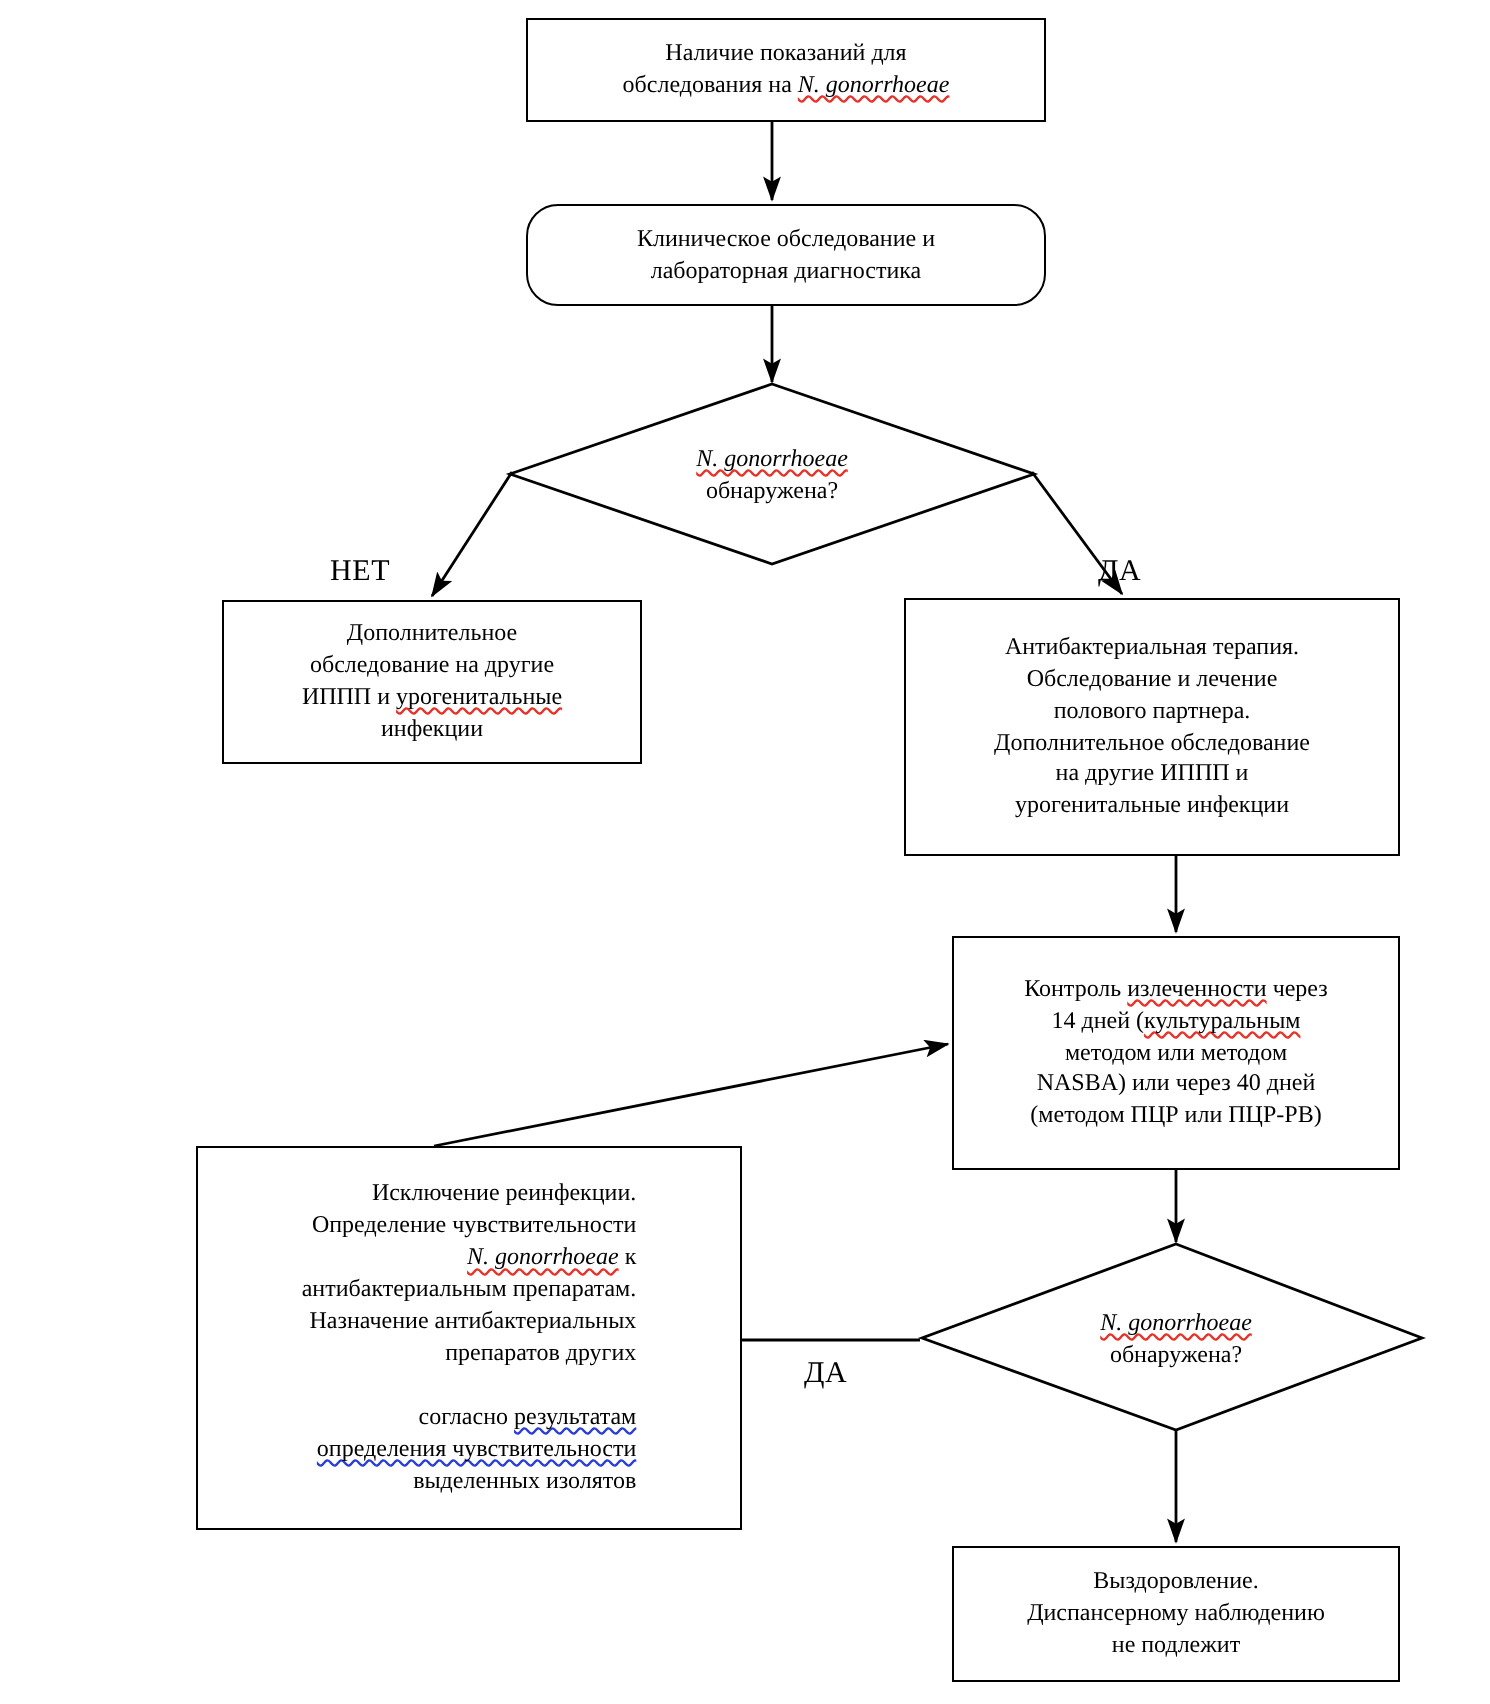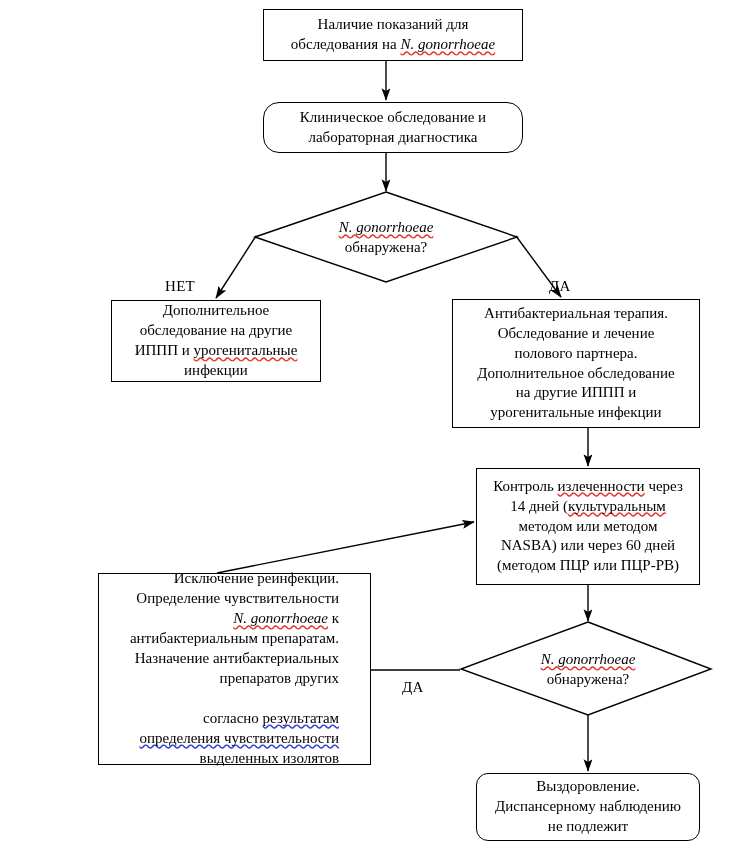--- a/index.html
+++ b/index.html
@@ -24,21 +24,21 @@
     pointer-events: none;
   }
   .node {
     position: absolute;
     box-sizing: border-box;
     display: flex;
     align-items: center;
     justify-content: center;
     text-align: center;
     color: #000000;
-    font-size: 15px;
+    font-size: 12px;
     line-height: 1.33;
   }
   .box {
     border: 1.4px solid #000000;
     background: #ffffff;
   }
   .diamond-label {
     background: transparent;
     border: none;
   }
@@ -152,21 +152,21 @@
       <span>ИППП и </span><span class="sq-red">урогенитальные</span><br>
       <span>инфекции</span>
     </span>
   </div>
 
   <div class="node box" style="left:476px; top:468px; width:224px; height:117px;">
     <span class="txt">
       <span>Контроль </span><span class="sq-red">излеченности</span><span> через</span><br>
       <span>14 дней (</span><span class="sq-red">культуральным</span><br>
       <span>методом или методом</span><br>
-      <span>NASBA) или через 60 дней</span><br>
+      <span>NASBA) или через 40 дней</span><br>
       <span>(методом ПЦР или ПЦР-РВ)</span>
     </span>
   </div>
 
   <div class="node diamond-label" style="left:502px; top:644px; width:172px; height:52px;">
     <span class="txt">
       <span class="ital sq-red">N. gonorrhoeae</span><br>
       <span>обнаружена?</span>
     </span>
   </div>
@@ -186,21 +186,21 @@
       <span>антибактериальным препаратам.</span><br>
       <span>Назначение антибактериальных</span><br>
       <span>препаратов других</span><br>
       <br>
       <span>согласно </span><span class="sq-blue">результатам</span><br>
       <span class="sq-blue">определения чувствительности</span><br>
       <span>выделенных изолятов</span>
     </span>
   </div>
 
-  <div class="node box" style="left:476px; top:773px; width:224px; height:68px;border-radius:12px;">
+  <div class="node box" style="left:476px; top:773px; width:224px; height:68px;">
     <span class="txt">
       <span>Выздоровление.</span><br>
       <span>Диспансерному наблюдению</span><br>
       <span>не подлежит</span>
     </span>
   </div>
 
 </div>
 
 </body></html>

